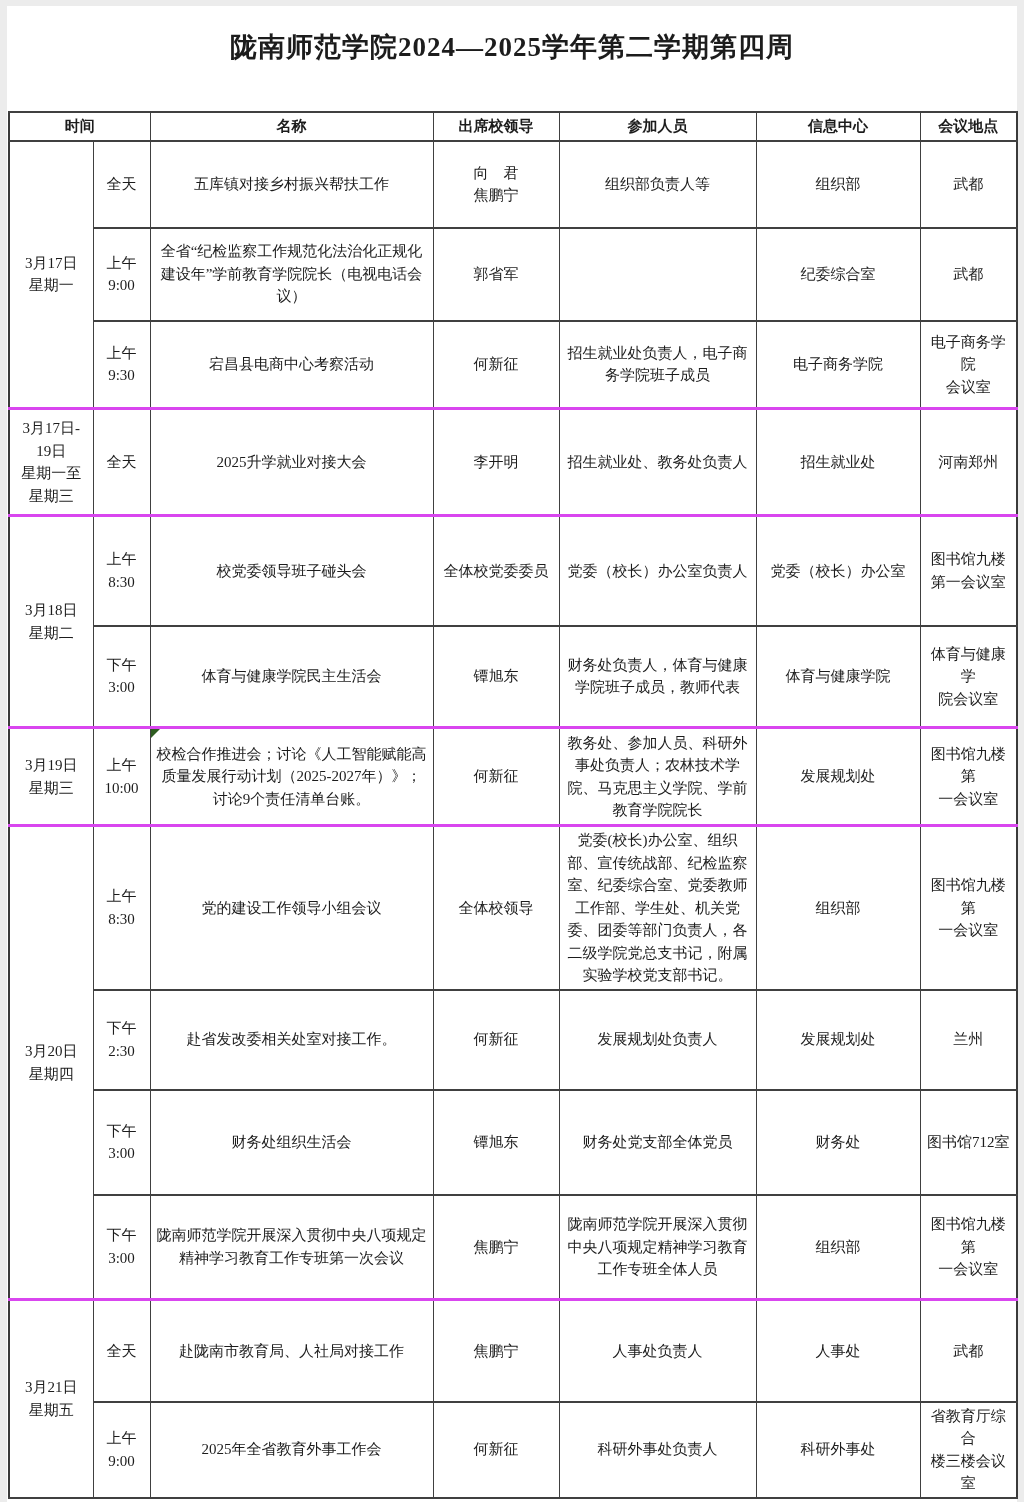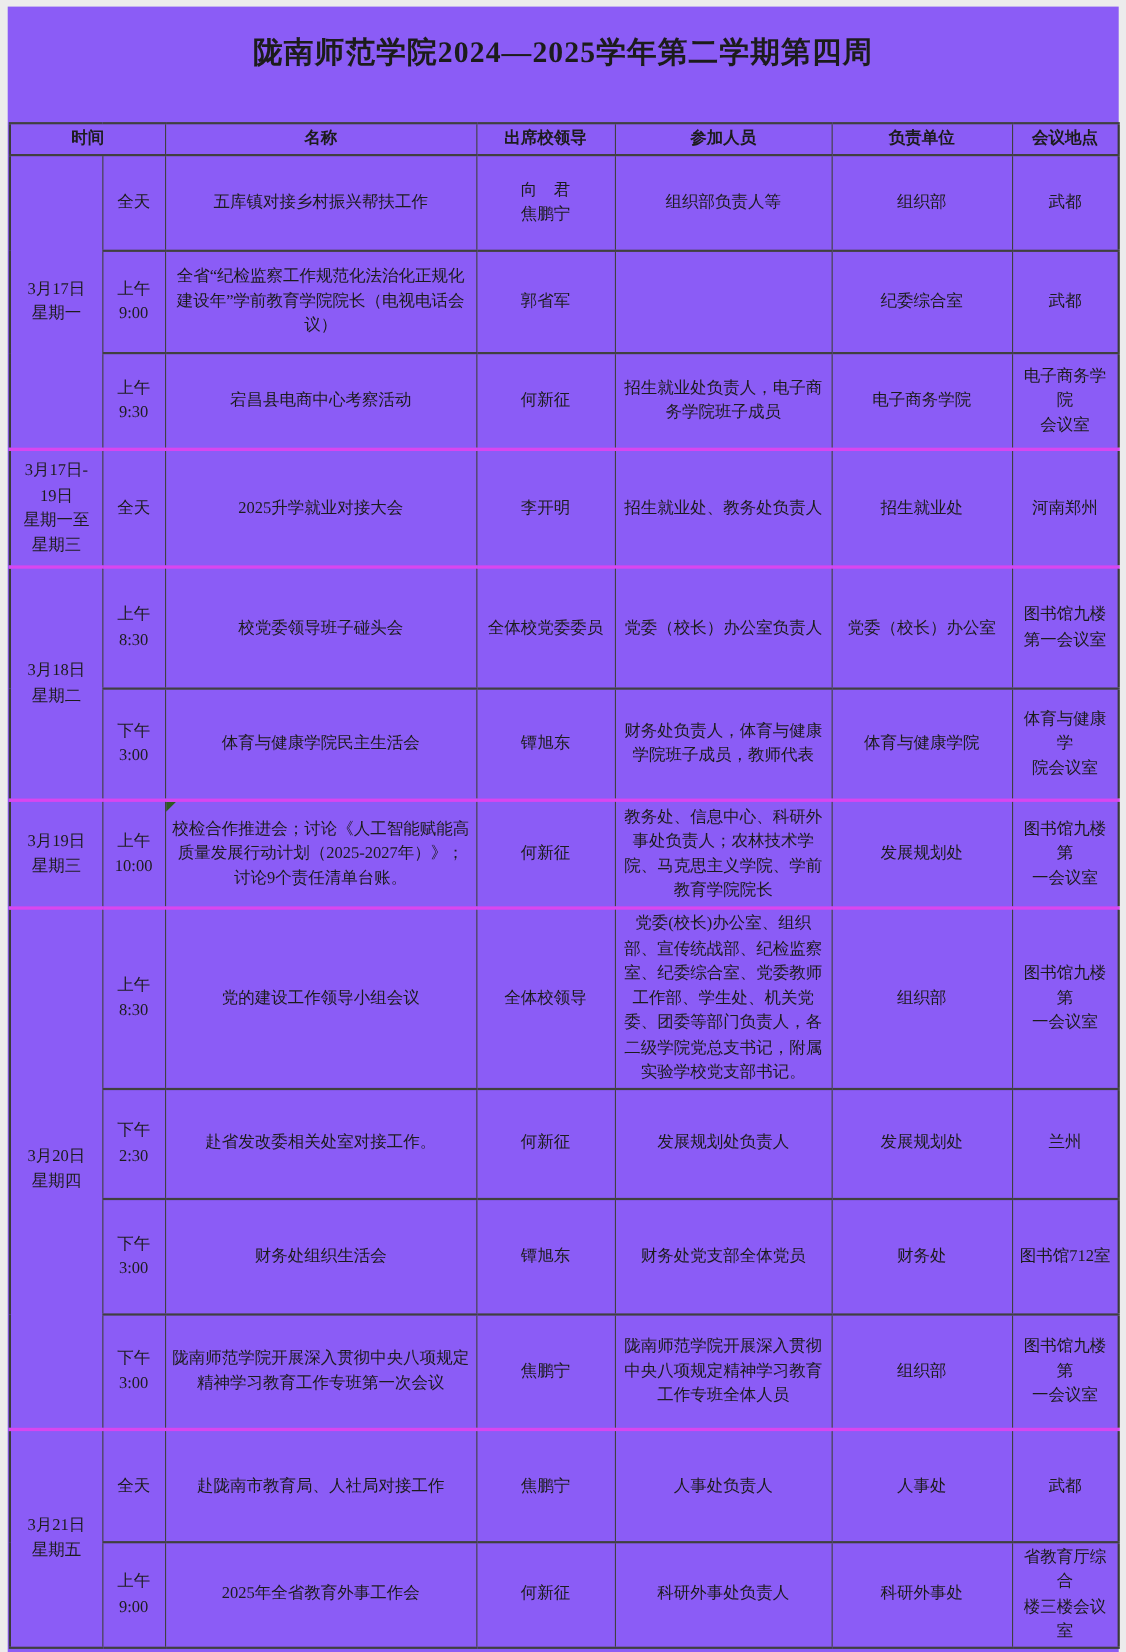--- a/index.html
+++ b/index.html
@@ -6,21 +6,21 @@
   body{
     width:1024px;height:1502px;
     background:#ececec;
     font-family:"Liberation Serif","DejaVu Serif",serif;
     color:#1c1c1c;
     position:relative;
     overflow:hidden;
   }
   .sheet{
     position:absolute;left:7px;top:6px;width:1010px;height:1496px;
-    background:#8b5cf6;
+    background:#ffffff;
   }
   .title-block{
     padding-top:22px;
     text-align:center;
   }
   .title-line{
     font-size:27px;
     font-weight:700;
     line-height:38px;
     letter-spacing:1px;
@@ -81,21 +81,21 @@
         <col style="width:164px">
         <col style="width:97px">
     </colgroup>
 
     <tbody>
         <tr class="hdr">
       <th colspan="2">时间</th>
       <th>名称</th>
       <th>出席校领导</th>
       <th>参加人员</th>
-      <th>负责单位</th>
+      <th>信息中心</th>
       <th>会议地点</th>
     </tr>
 
     <tr class="h-87">
       <td class="date" rowspan="3">3月17日
 星期一</td>
       <td class="time">全天</td>
       <td class="name">五库镇对接乡村振兴帮扶工作</td>
       <td class="leaders">向　君
 焦鹏宁</td>
@@ -159,21 +159,21 @@
 院会议室</td>
     </tr>
 
     <tr class="h-98 gtop">
       <td class="date">3月19日
 星期三</td>
       <td class="time">上午
 10:00</td>
       <td class="name"><span class="corner-mark"></span><span>校检合作推进会；讨论《人工智能赋能高质量发展行动计划（2025-2027年）》；讨论9个责任清单台账。</span></td>
       <td class="leaders">何新征</td>
-      <td class="participants">教务处、信息中心、科研外事处负责人；农林技术学院、马克思主义学院、学前教育学院院长</td>
+      <td class="participants">教务处、参加人员、科研外事处负责人；农林技术学院、马克思主义学院、学前教育学院院长</td>
       <td class="unit">发展规划处</td>
       <td class="location">图书馆九楼第
 一会议室</td>
     </tr>
 
     <tr class="h-155 gtop">
       <td class="date" rowspan="4">3月20日
 星期四</td>
       <td class="time">上午
 8:30</td>

